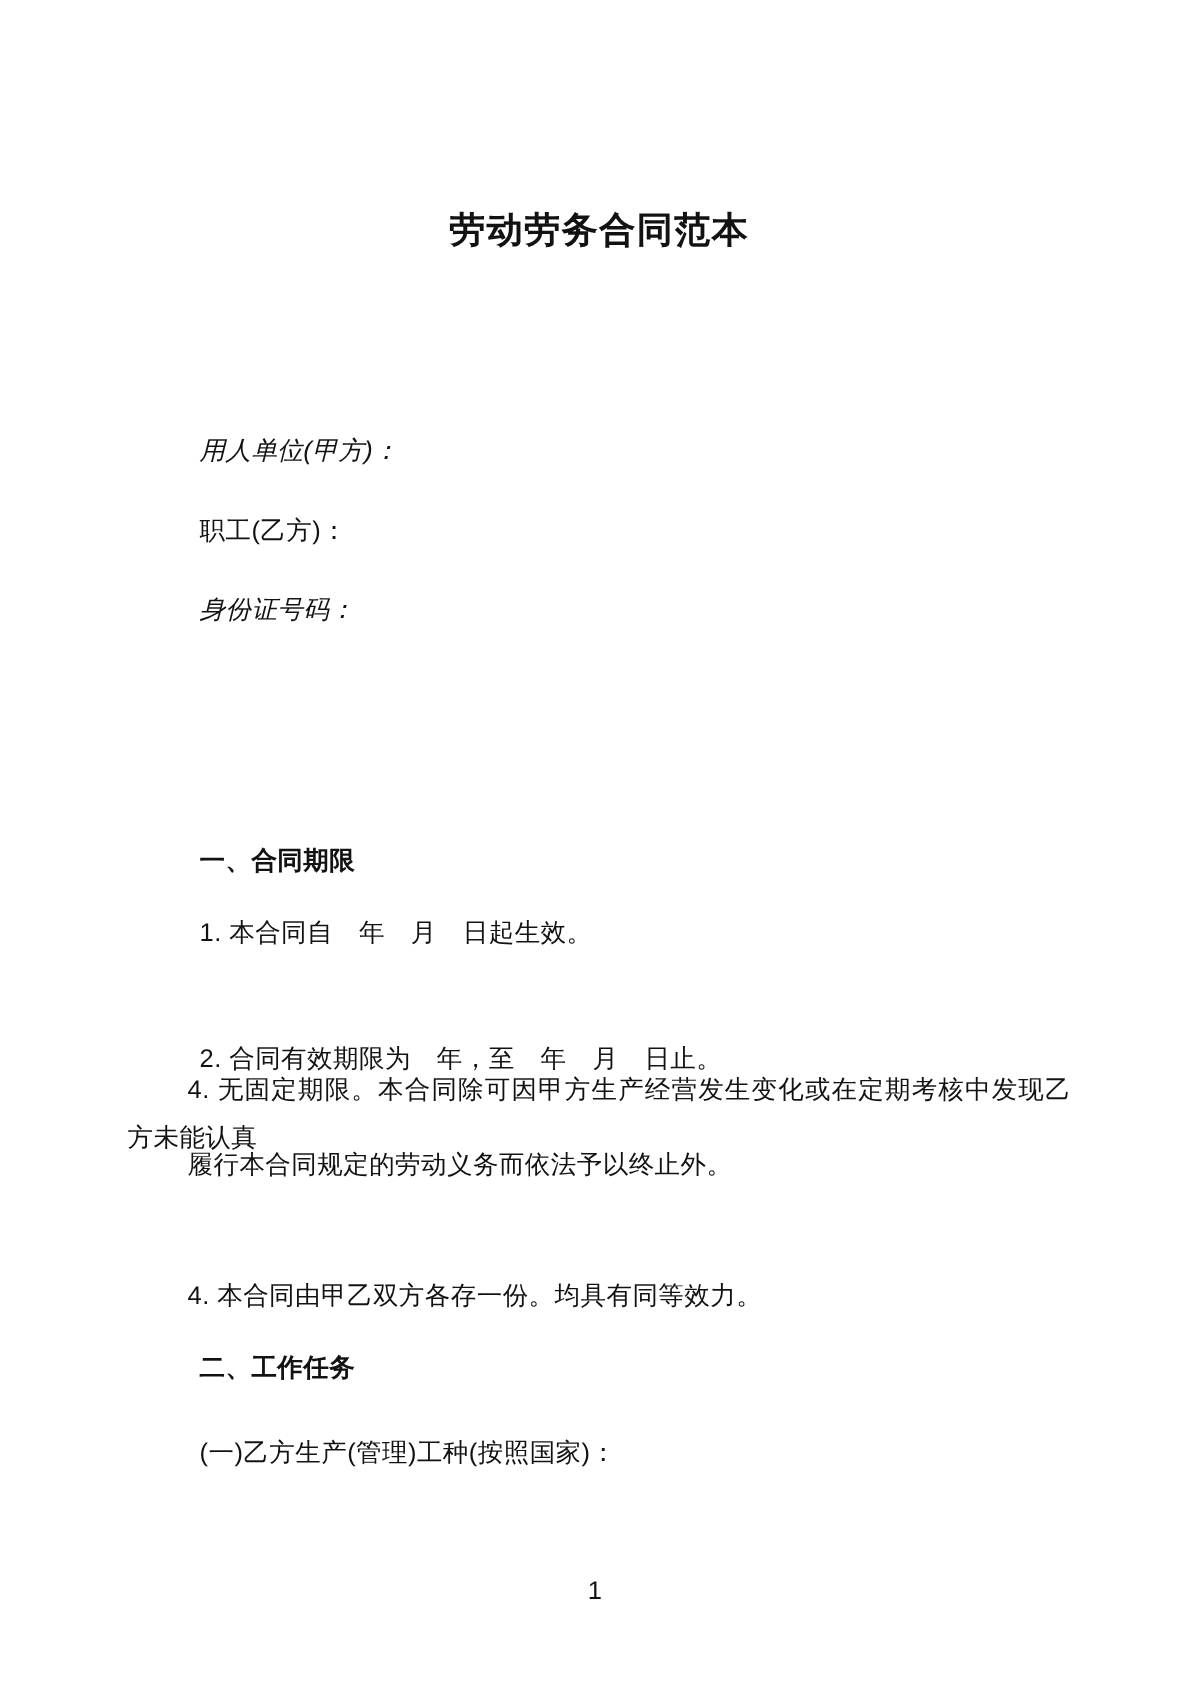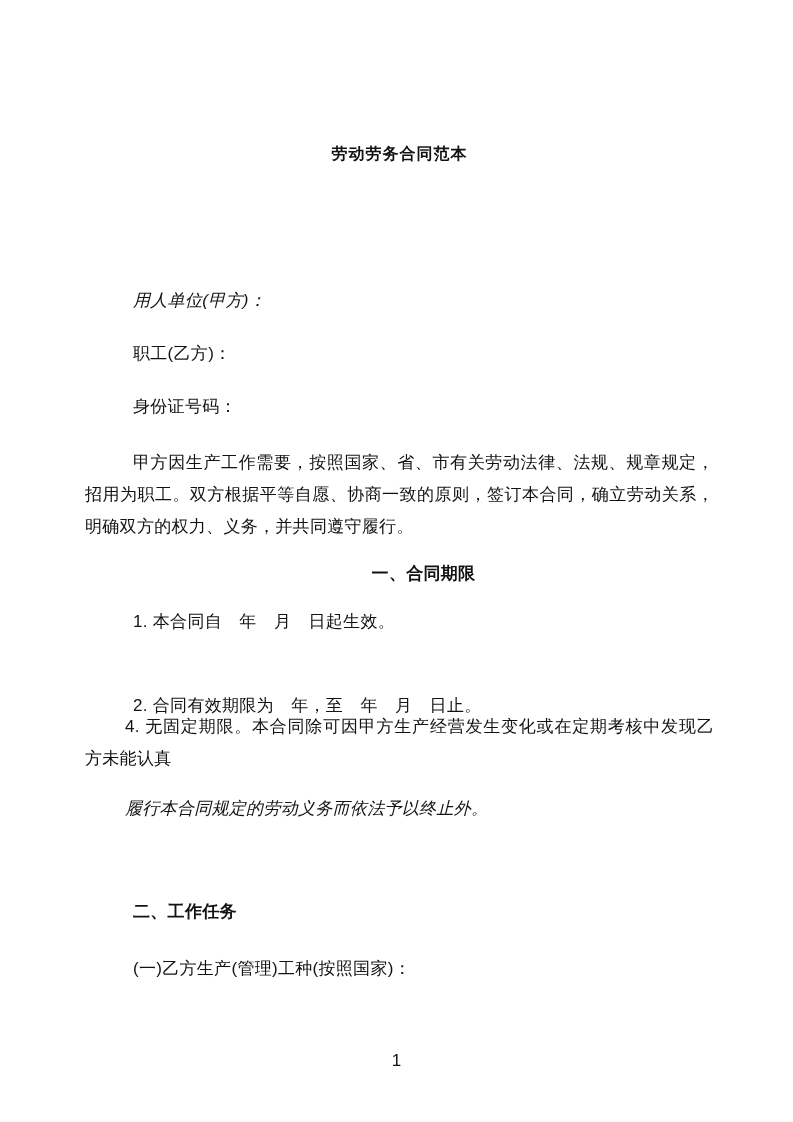--- a/index.html
+++ b/index.html
@@ -15,47 +15,47 @@
     margin: 0 auto;
     background: #ffffff;
     overflow: hidden;
   }
   .doc-title {
     position: absolute;
     top: 134px;
     left: 85px;
     right: 79px;
     text-align: center;
-    font-size: 16px;
+    font-size: 24px;
     font-weight: bold;
     line-height: 40px;
     letter-spacing: 1px;
   }
   .para {
     position: absolute;
     left: 85px;
     right: 79px;
     font-size: 17px;
     line-height: 32px;
     text-indent: 48px;
     letter-spacing: 0.3px;
   }
   .para.bold { font-weight: bold; }
   .para.justify { text-align: justify; text-justify: inter-ideograph; }
   .para.indent-md { text-indent: 40px; }
 
   .p-field1 { top: 285px; font-style: italic; }
   .p-field2 { top: 338px; }
-  .p-field3 { top: 391px; }
+  .p-field3 { top: 391px; font-style: italic; }
   .p-intro  { top: 447px; }
-  .p-h1     { top: 558px; text-align: center; }
+  .p-h1     { top: 558px; }
   .p-i1     { top: 606px; }
   .p-i2     { top: 658px; margin-top: 32px; }
   .p-i3     { top: 711px; }
-  .p-i4     { top: 793px; font-style: italic; }
+  .p-i4     { top: 761px; }
   .p-i5     { top: 848px; }
   .p-h2     { top: 896px; }
   .p-i6     { top: 953px; }
 
   .page-number {
     position: absolute;
     top: 1045px;
     left: 0;
     right: 0;
     text-align: center;
@@ -69,32 +69,32 @@
 <div class="page">
 
   <h1 class="doc-title">劳动劳务合同范本</h1>
 
   <p class="para p-field1">用人单位(甲方)：</p>
 
   <p class="para p-field2">职工(乙方)：</p>
 
   <p class="para p-field3">身份证号码：</p>
 
-  <p class="para p-intro justify">甲方因生产工作需要，按照国家、省、市有关劳动法律、法规、规章规定，招用为职工。双方根据平等自愿、协商一致的原则，签订本合同，确立劳动关系，明确双方的权力、义务，并共同遵守履行。</p>
 
   <p class="para p-h1 bold">一、合同期限</p>
 
   <p class="para p-i1">1. 本合同自　年　月　日起生效。</p>
 
   <p class="para p-i2">2. 合同有效期限为　年，至　年　月　日止。</p>
 
   <p class="para p-i3 justify indent-md">4. 无固定期限。本合同除可因甲方生产经营发生变化或在定期考核中发现乙方未能认真</p>
 
   <p class="para p-i4 indent-md">履行本合同规定的劳动义务而依法予以终止外。</p>
 
+  <p class="para p-i5 indent-md">4. 本合同由甲乙双方各存一份。均具有同等效力。</p>
 
   <p class="para p-h2 bold">二、工作任务</p>
 
   <p class="para p-i6">(一)乙方生产(管理)工种(按照国家)：</p>
 
   <div class="page-number">1</div>
 
 </div>
 
 </body></html>

